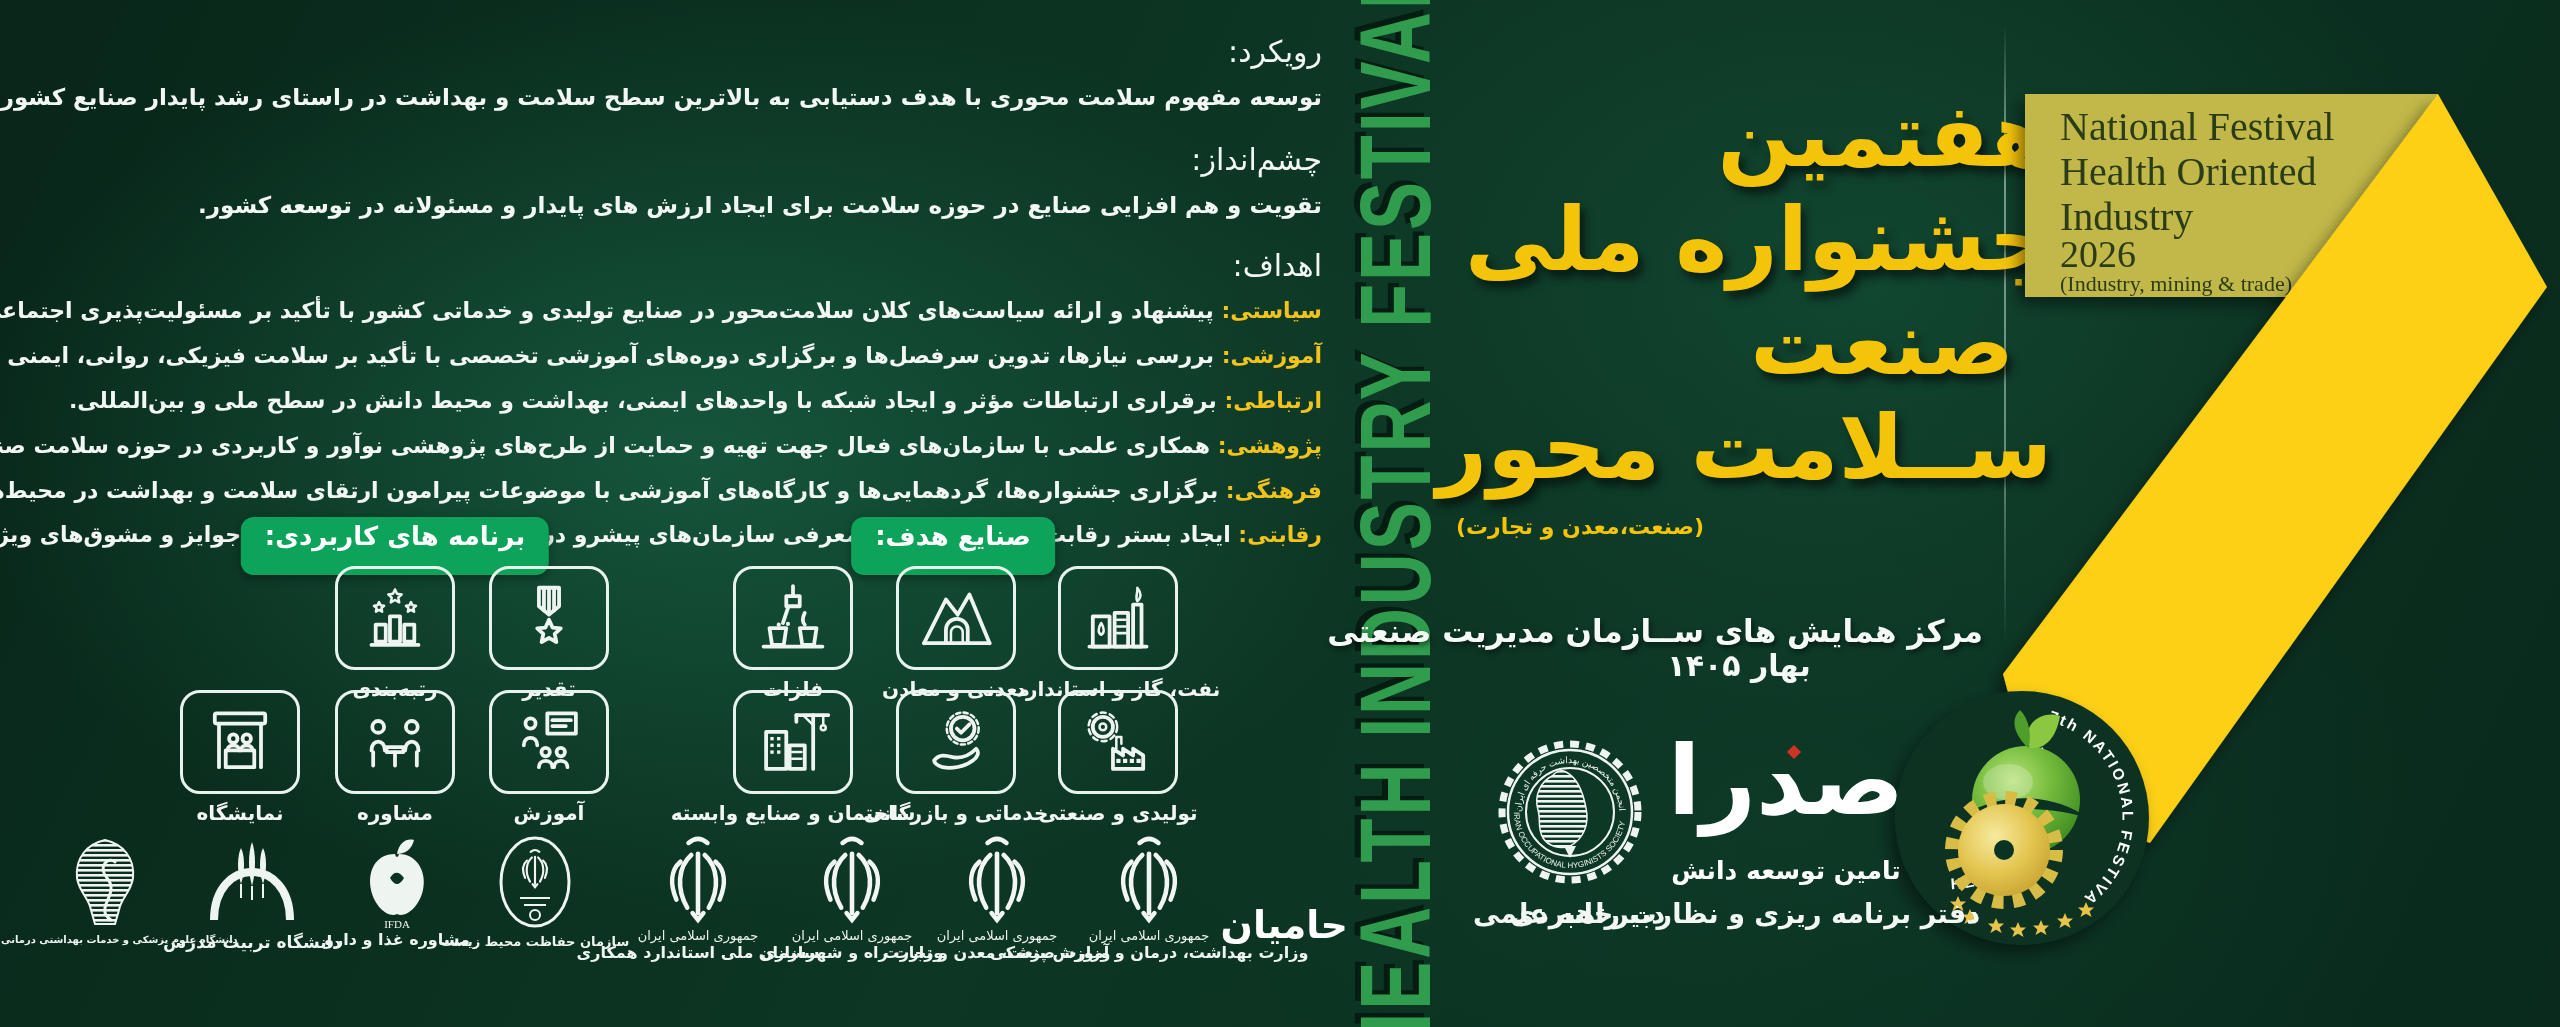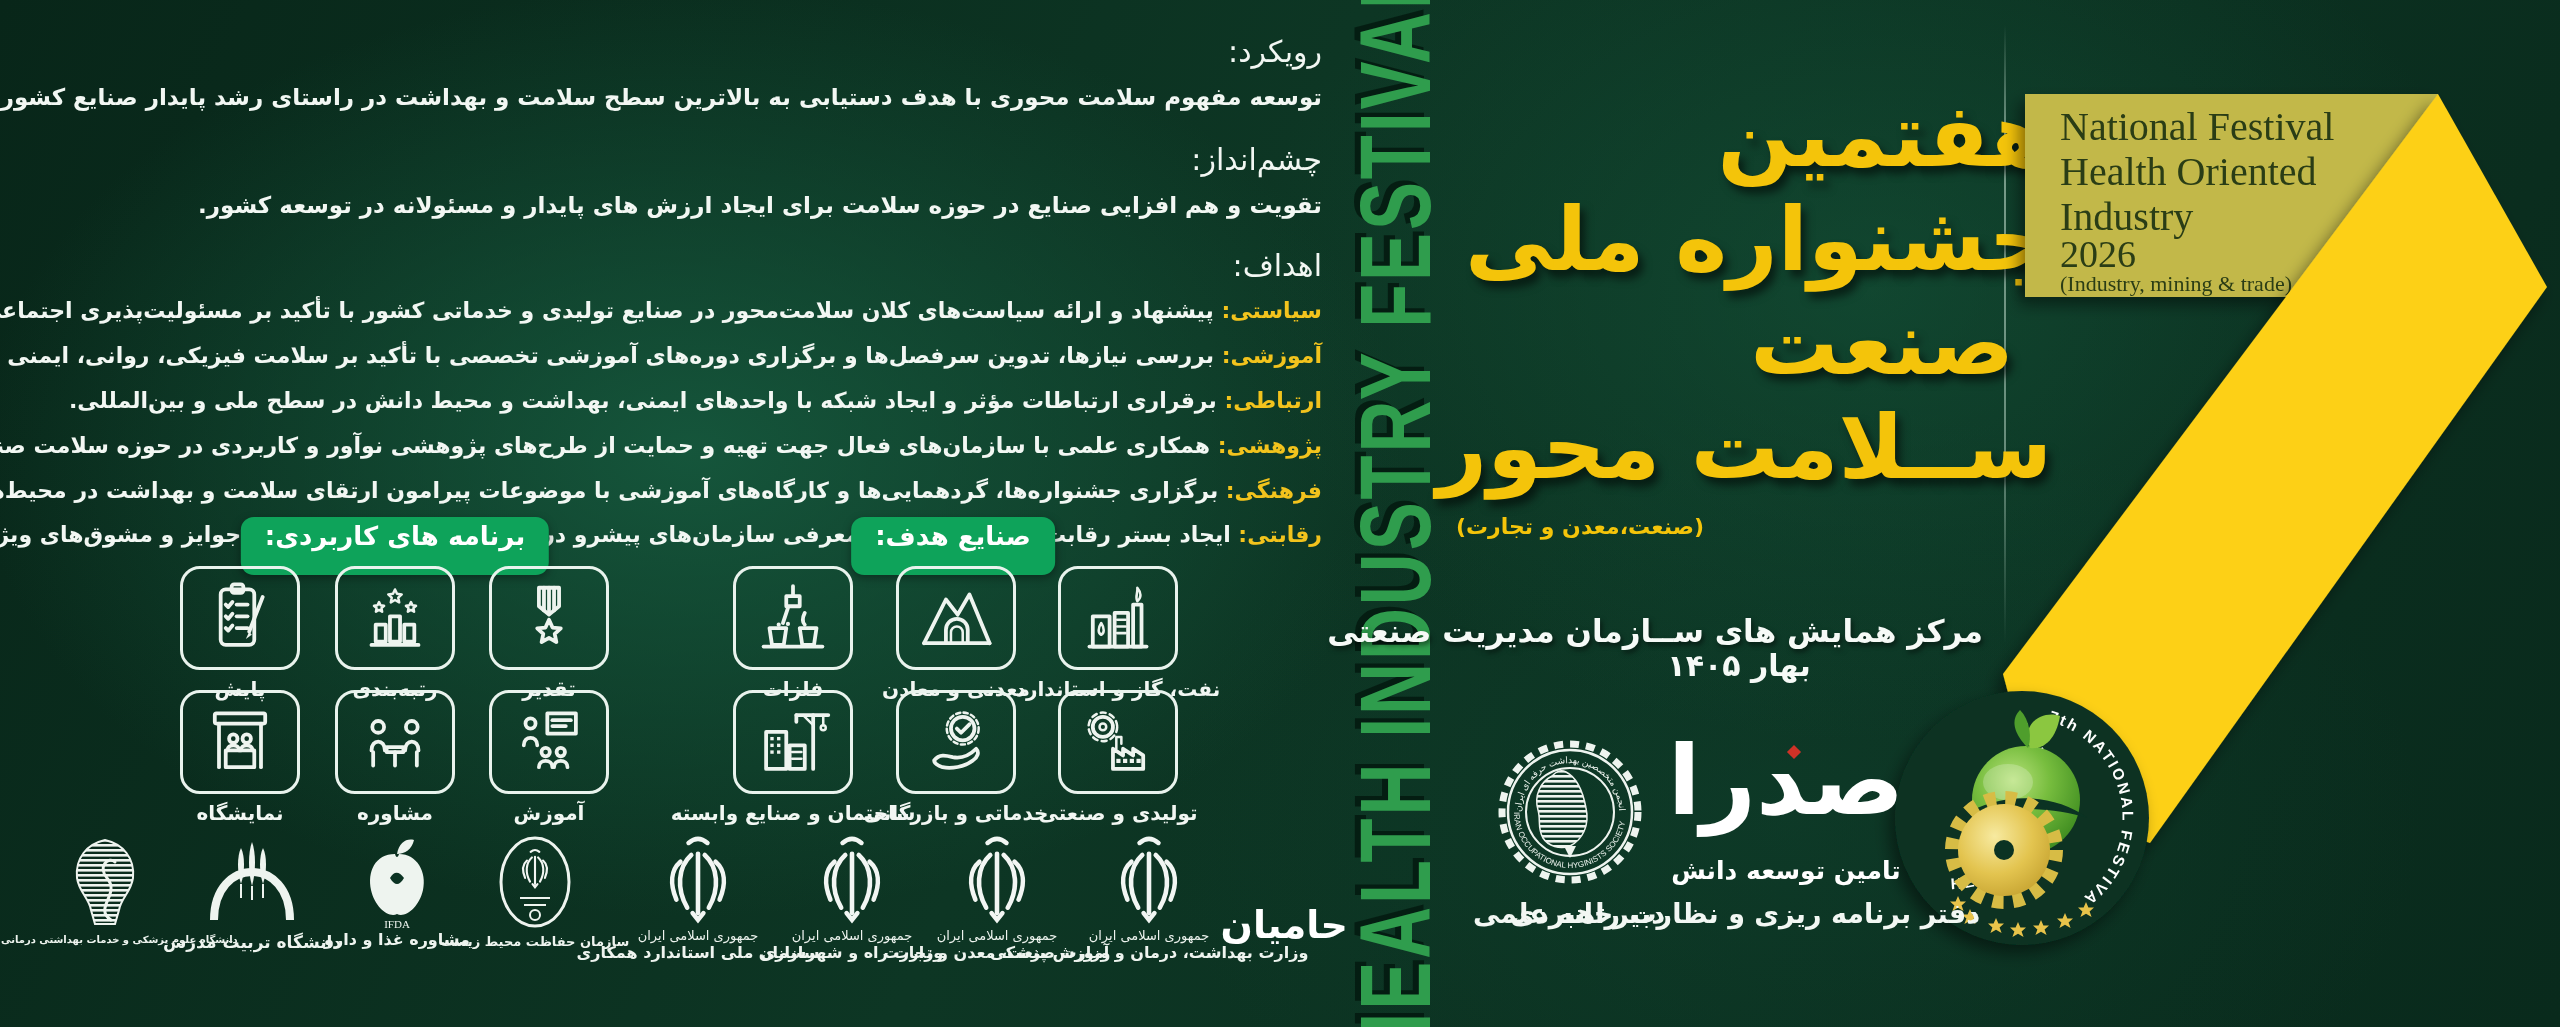--- a/index.html
+++ b/index.html
@@ -90,37 +90,20 @@
     <span class="lead">فرهنگی:</span>
     <span>برگزاری جشنواره‌ها، گردهمایی‌ها و کارگاه‌های آموزشی با موضوعات پیرامون ارتقای سلامت و بهداشت در محیط‌های صنعتی و اجتماعی.</span>
   </div>
   <div class="abs ltext goal" style="top:522px">
     <span class="lead">رقابتی:</span>
     <span>ایجاد بستر رقابت سالم و سازنده، معرفی سازمان‌های پیشرو در حوزه سلامت کشور و ارائه جوایز و مشوق‌های ویژه برای ابتکارات نوآورانه.</span>
   </div>
 
   <div class="abs pill" style="left:395px;top:517px">برنامه های کاربردی:</div>
 
-  <div class="abs cardw" style="left:240px;top:566px">
-    <div class="card">
-      <svg class="icon" viewBox="0 0 100 100">
-        <rect x="27" y="16" width="40" height="66" rx="6"></rect>
-          <rect x="40" y="10" width="14" height="10" rx="3"></rect>
-        <polyline points="33,34 36,37 41,31"></polyline>
-          <line x1="46" y1="34" x2="59" y2="34"></line>
-        <polyline points="33,48 36,51 41,45"></polyline>
-          <line x1="46" y1="48" x2="59" y2="48"></line>
-        <polyline points="33,62 36,65 41,59"></polyline>
-          <line x1="46" y1="62" x2="59" y2="62"></line>
-        <line x1="77" y1="25" x2="61" y2="66"></line>
-          <path class="fill" d="M61,66 L57,75 L64,70 Z"></path>
-      </svg>
-    </div>
-    <div class="clabel">پایش</div>
-  </div>
 
   <div class="abs cardw" style="left:395px;top:566px">
     <div class="card">
       <svg class="icon" viewBox="0 0 100 100">
         <line x1="22" y1="82" x2="78" y2="82"></line>
         <rect x="27" y="58" width="12" height="20"></rect>
           <rect x="44" y="48" width="12" height="30"></rect>
           <rect x="61" y="58" width="12" height="20"></rect>
         <polygon class="thin" points="50,16 52.4,21.2 58,21.9 53.9,25.8 55,31.4 50,28.6 45,31.4 46.1,25.8 42,21.9 47.6,21.2"></polygon>
         <polygon class="thin" points="31,31 32.8,34.9 37,35.4 33.9,38.3 34.7,42.5 31,40.4 27.3,42.5 28.1,38.3 25,35.4 29.2,34.9"></polygon>

